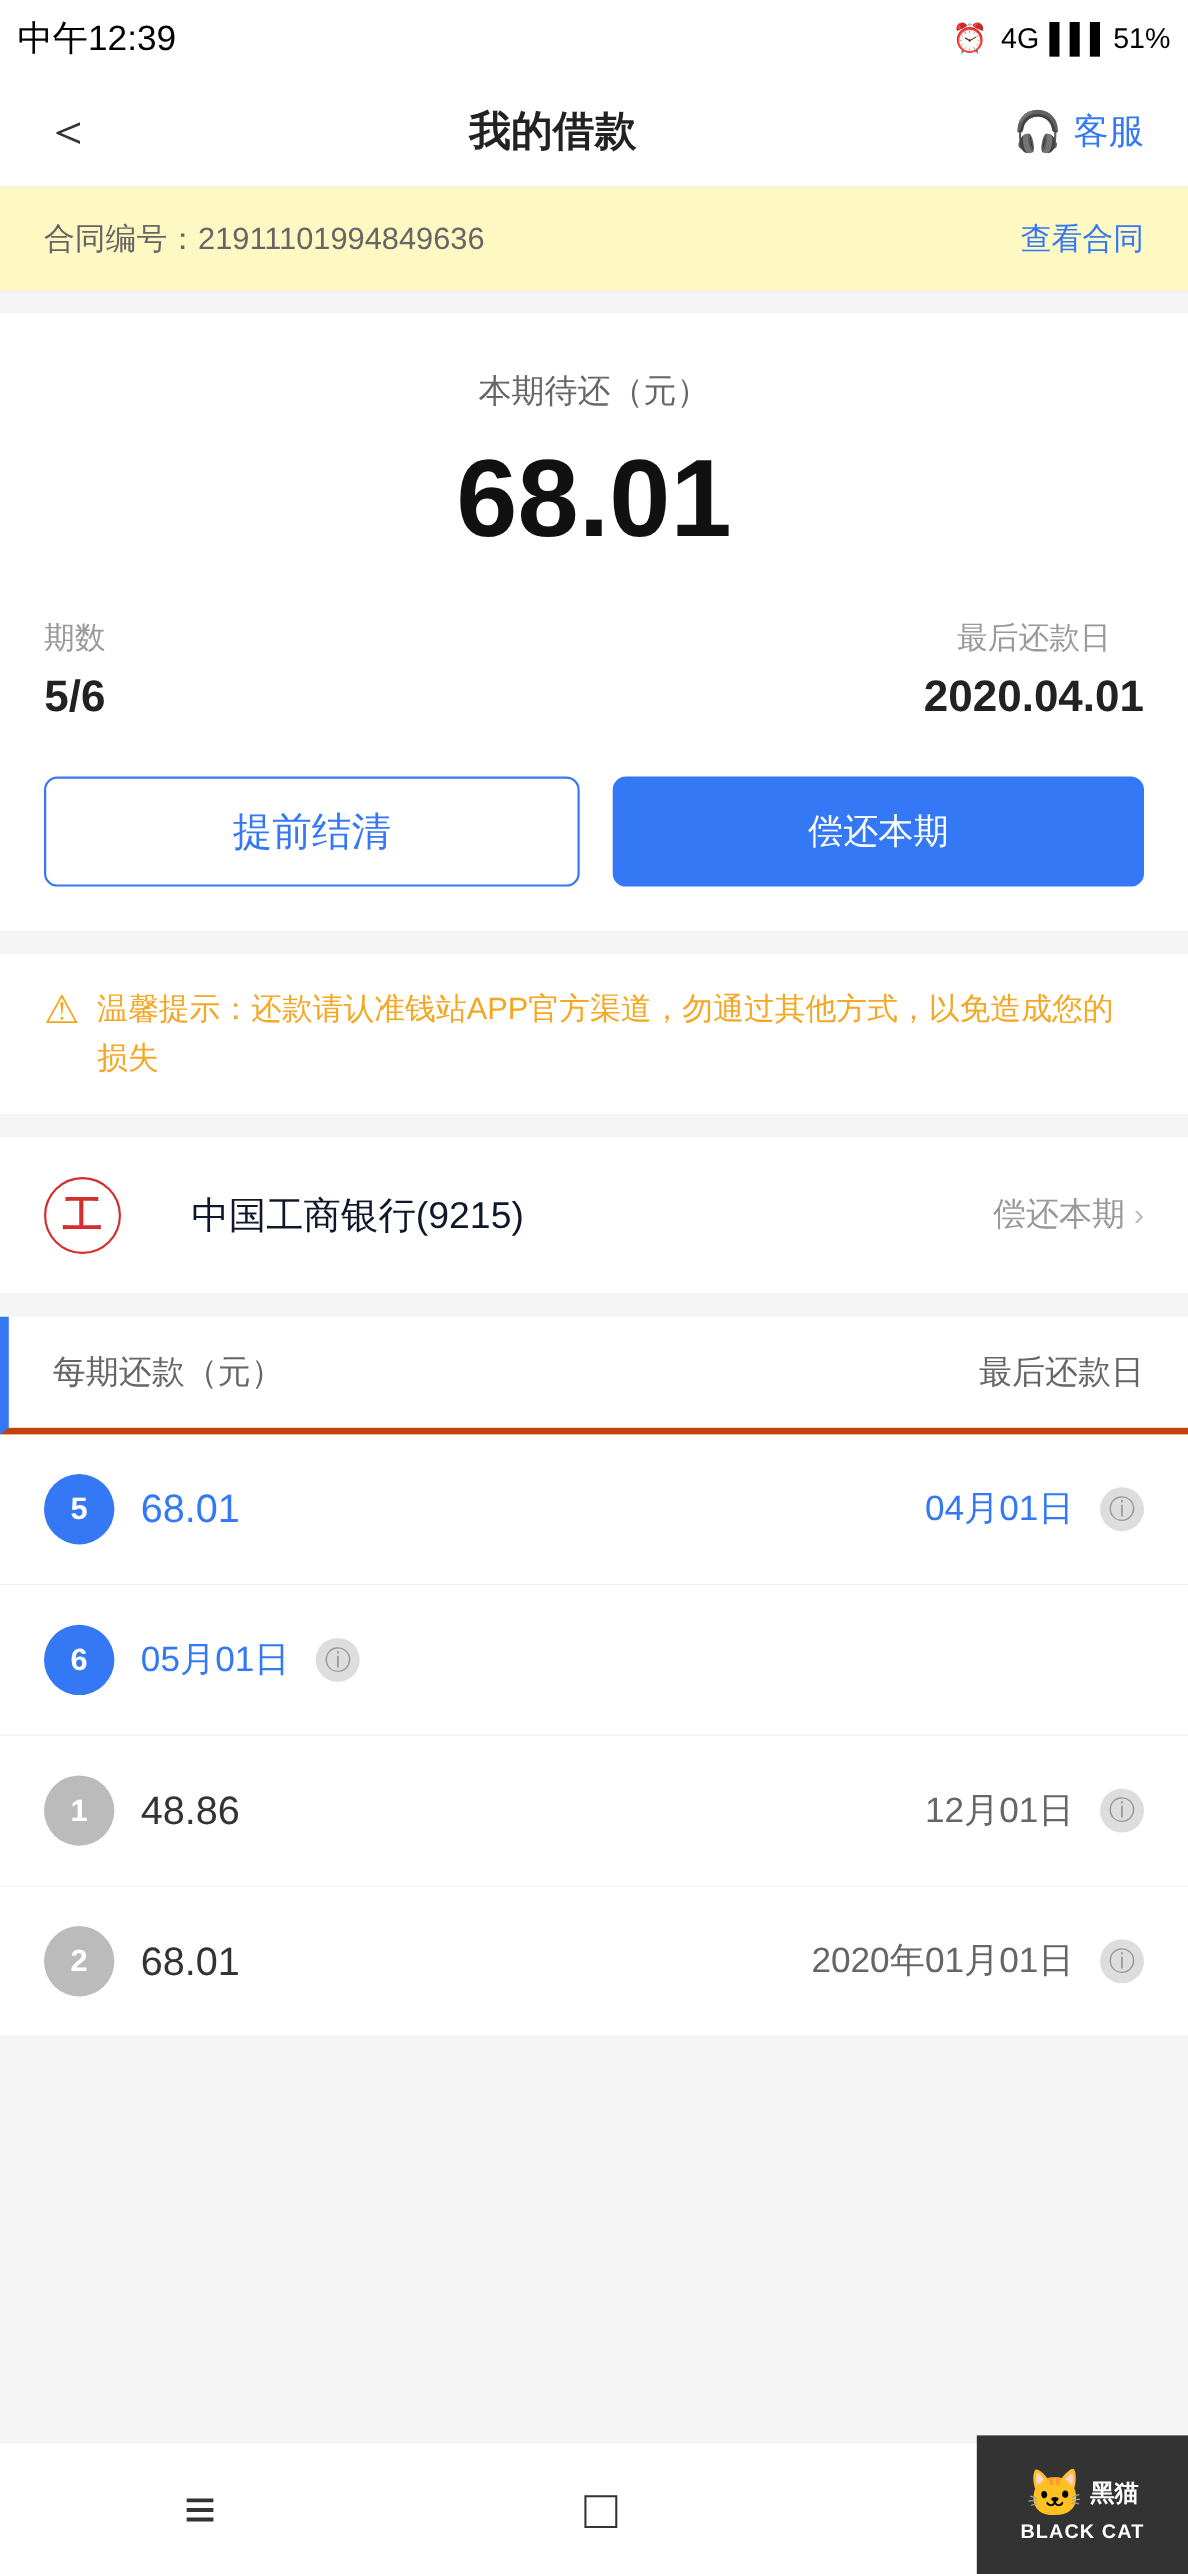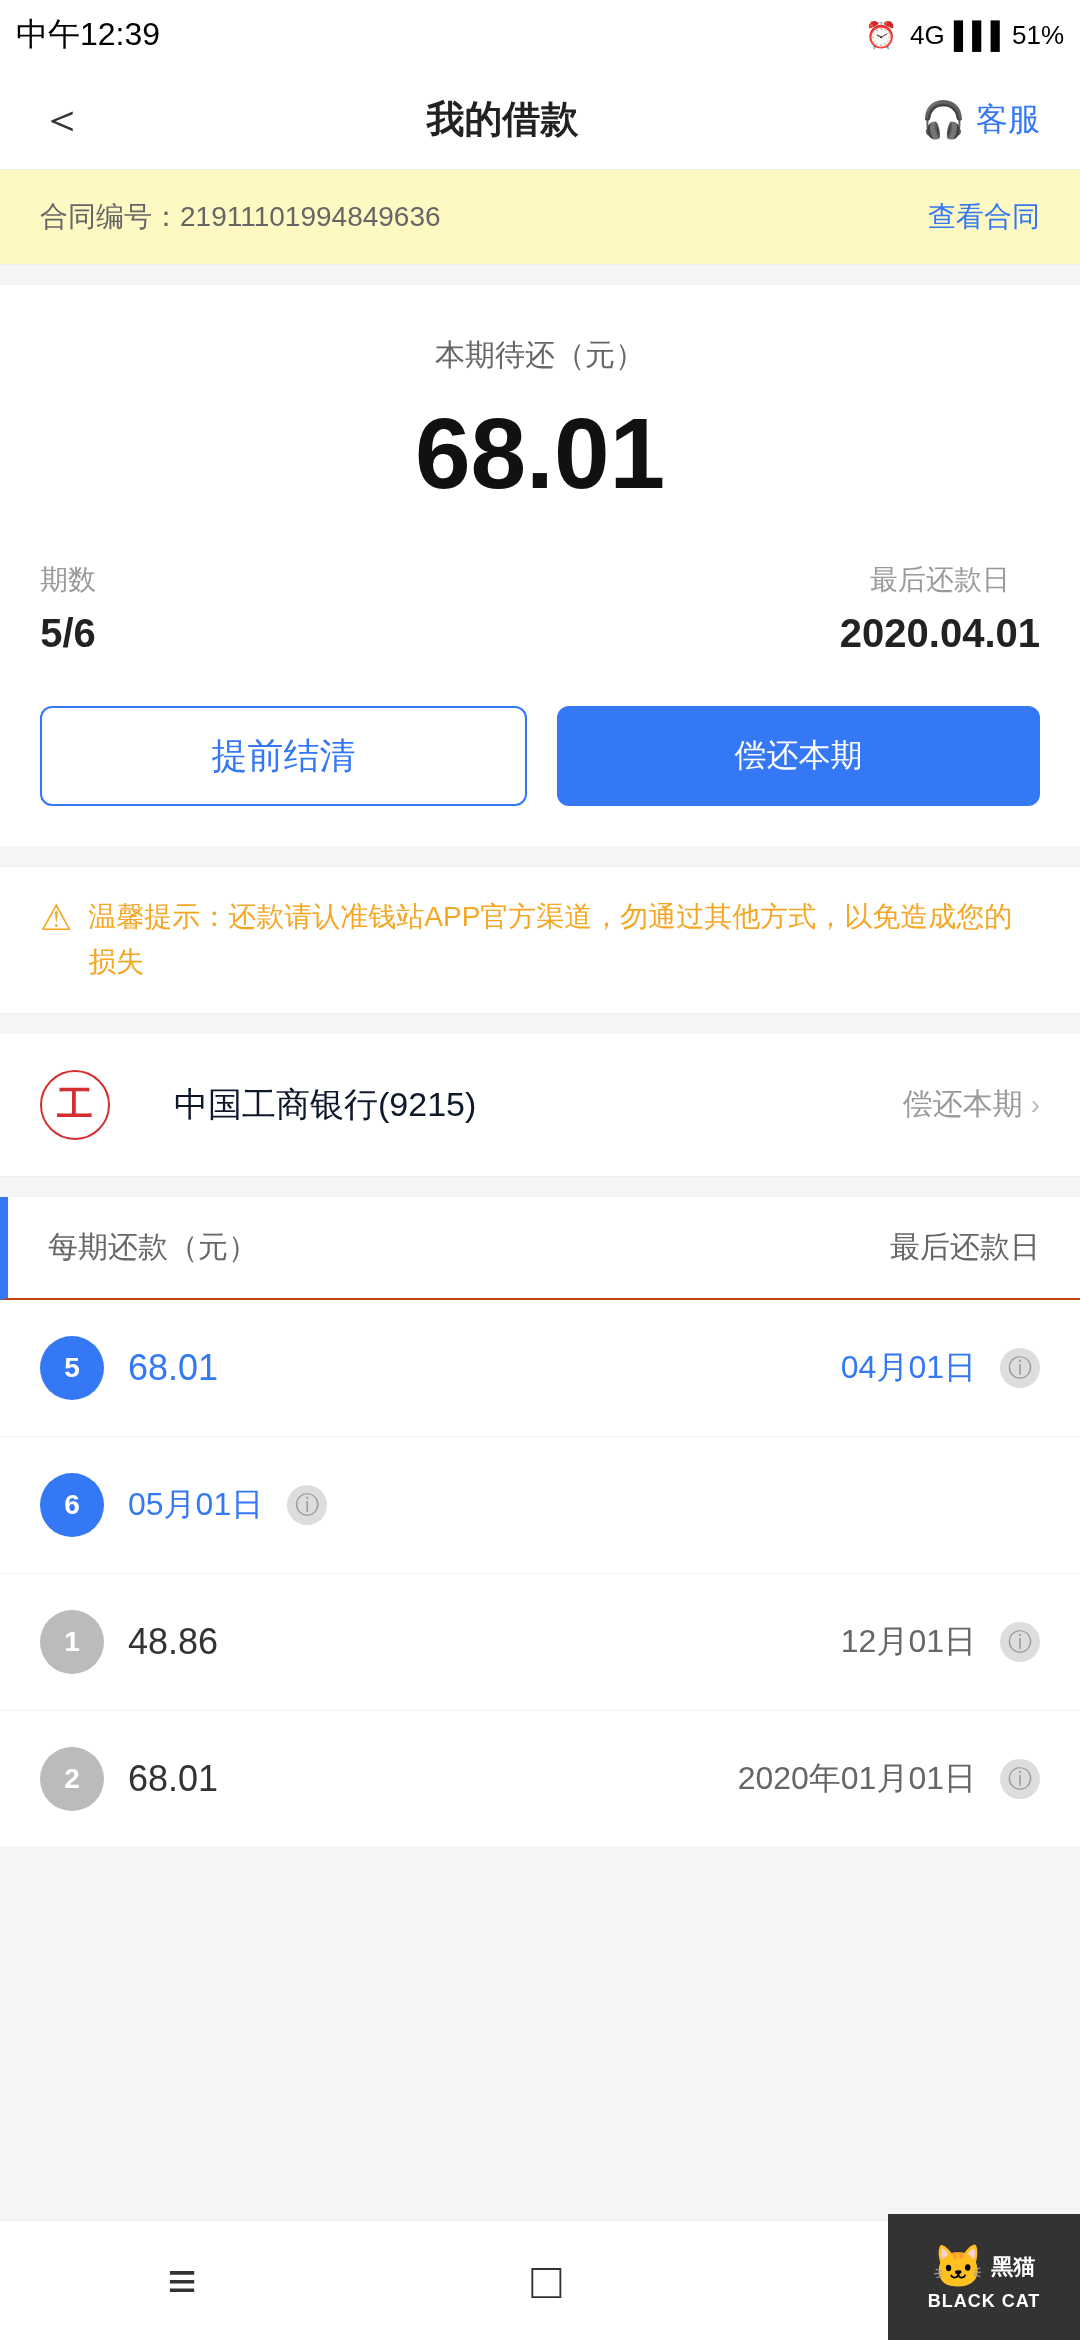--- a/index.html
+++ b/index.html
@@ -224,21 +224,21 @@
     }
 
     
     .repayment-list {
       background: #fff;
     }
     .list-header {
       display: flex;
       justify-content: space-between;
       padding: 30px 40px;
-      border-bottom: 2px solid #c2410c;
+      border-bottom: 6px solid #c2410c;
       border-left: 8px solid #3578f5;
     }
     .list-header-label {
       font-size: 30px;
       color: #666;
       font-weight: 500;
     }
     .list-row {
       display: flex;
       align-items: center;

